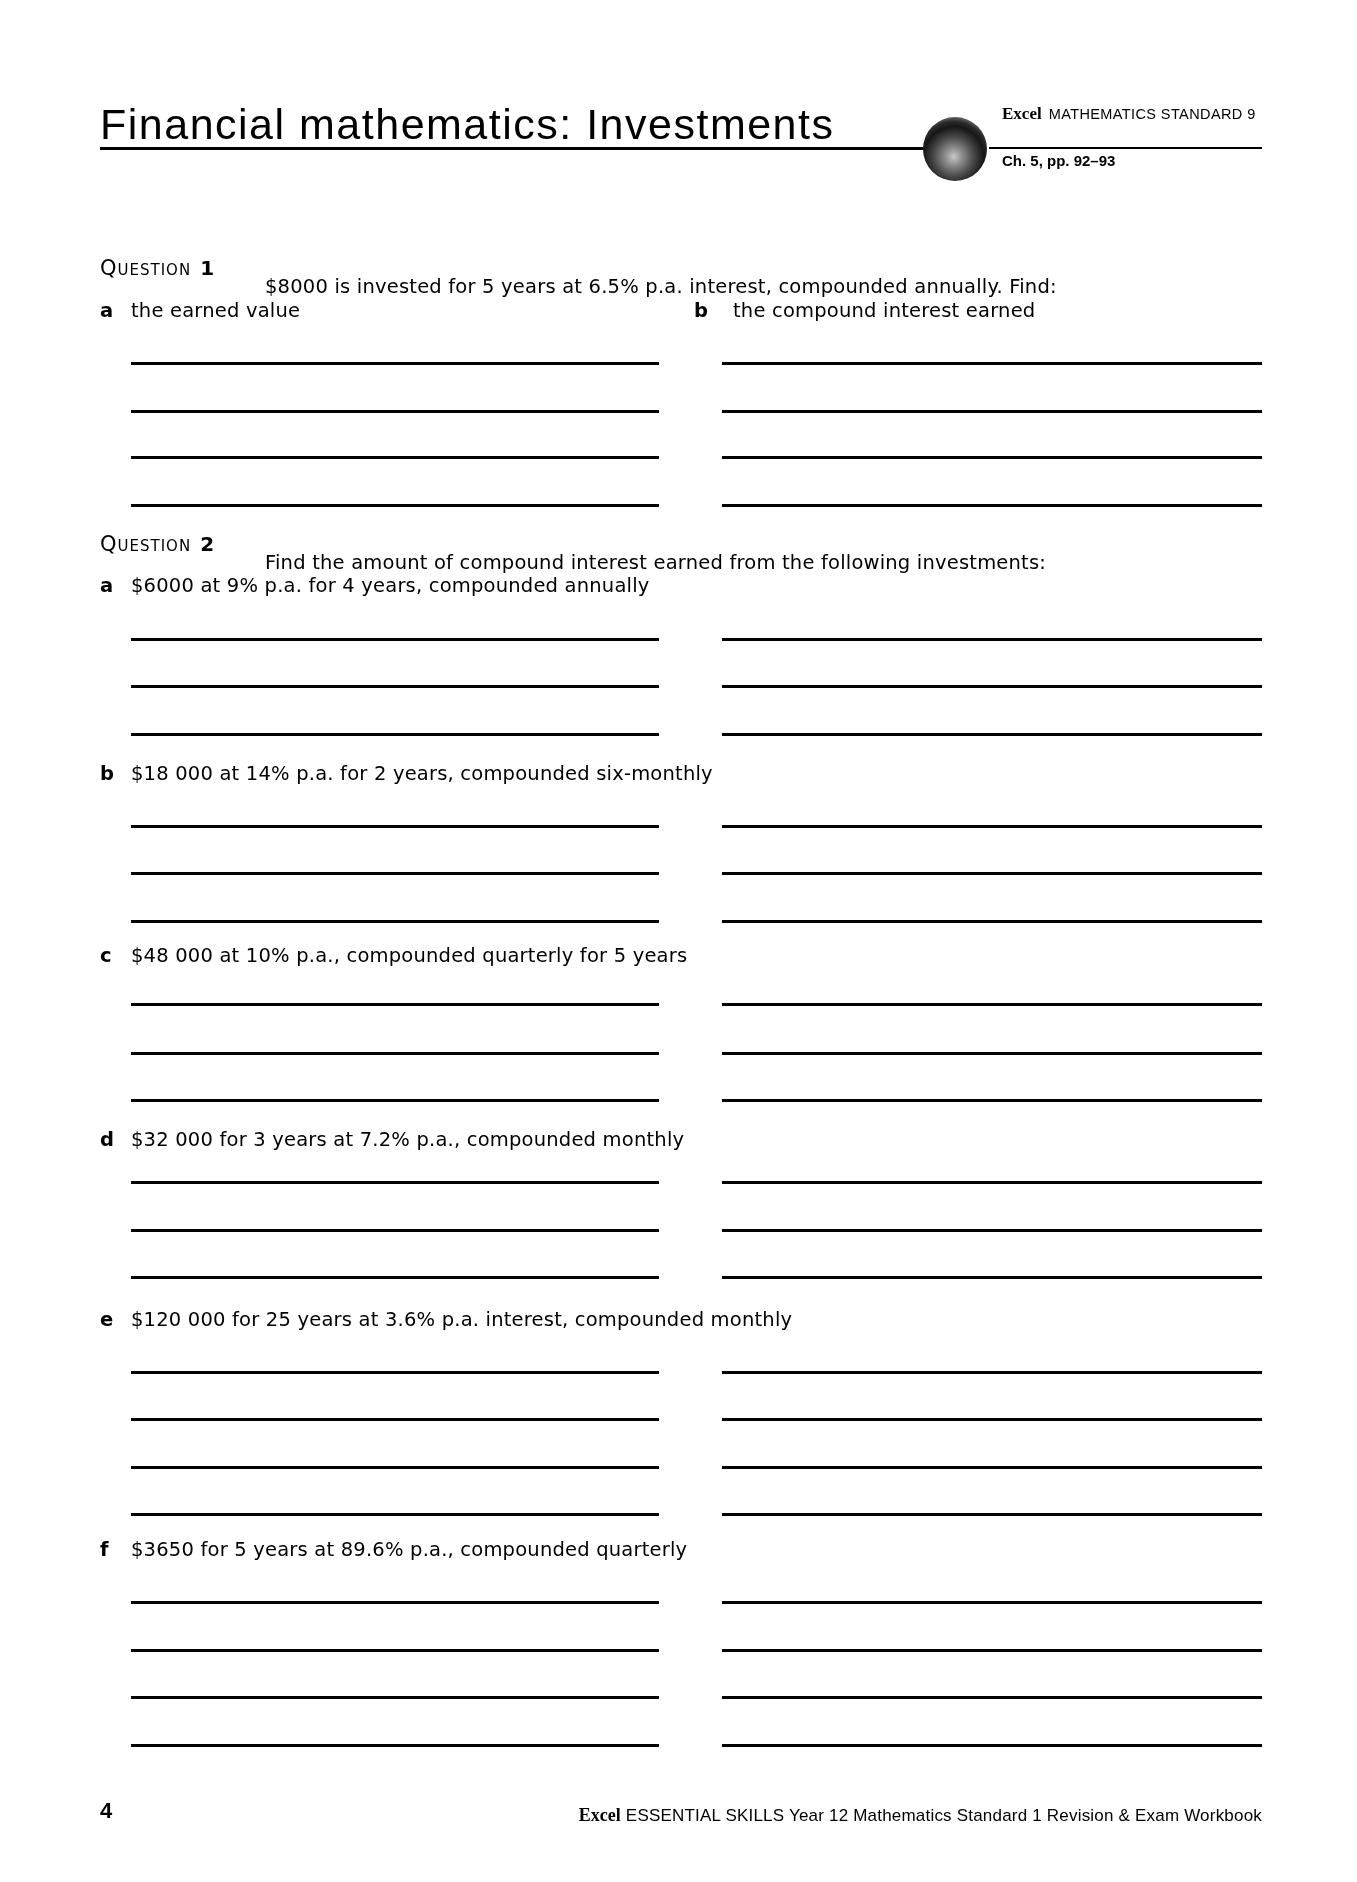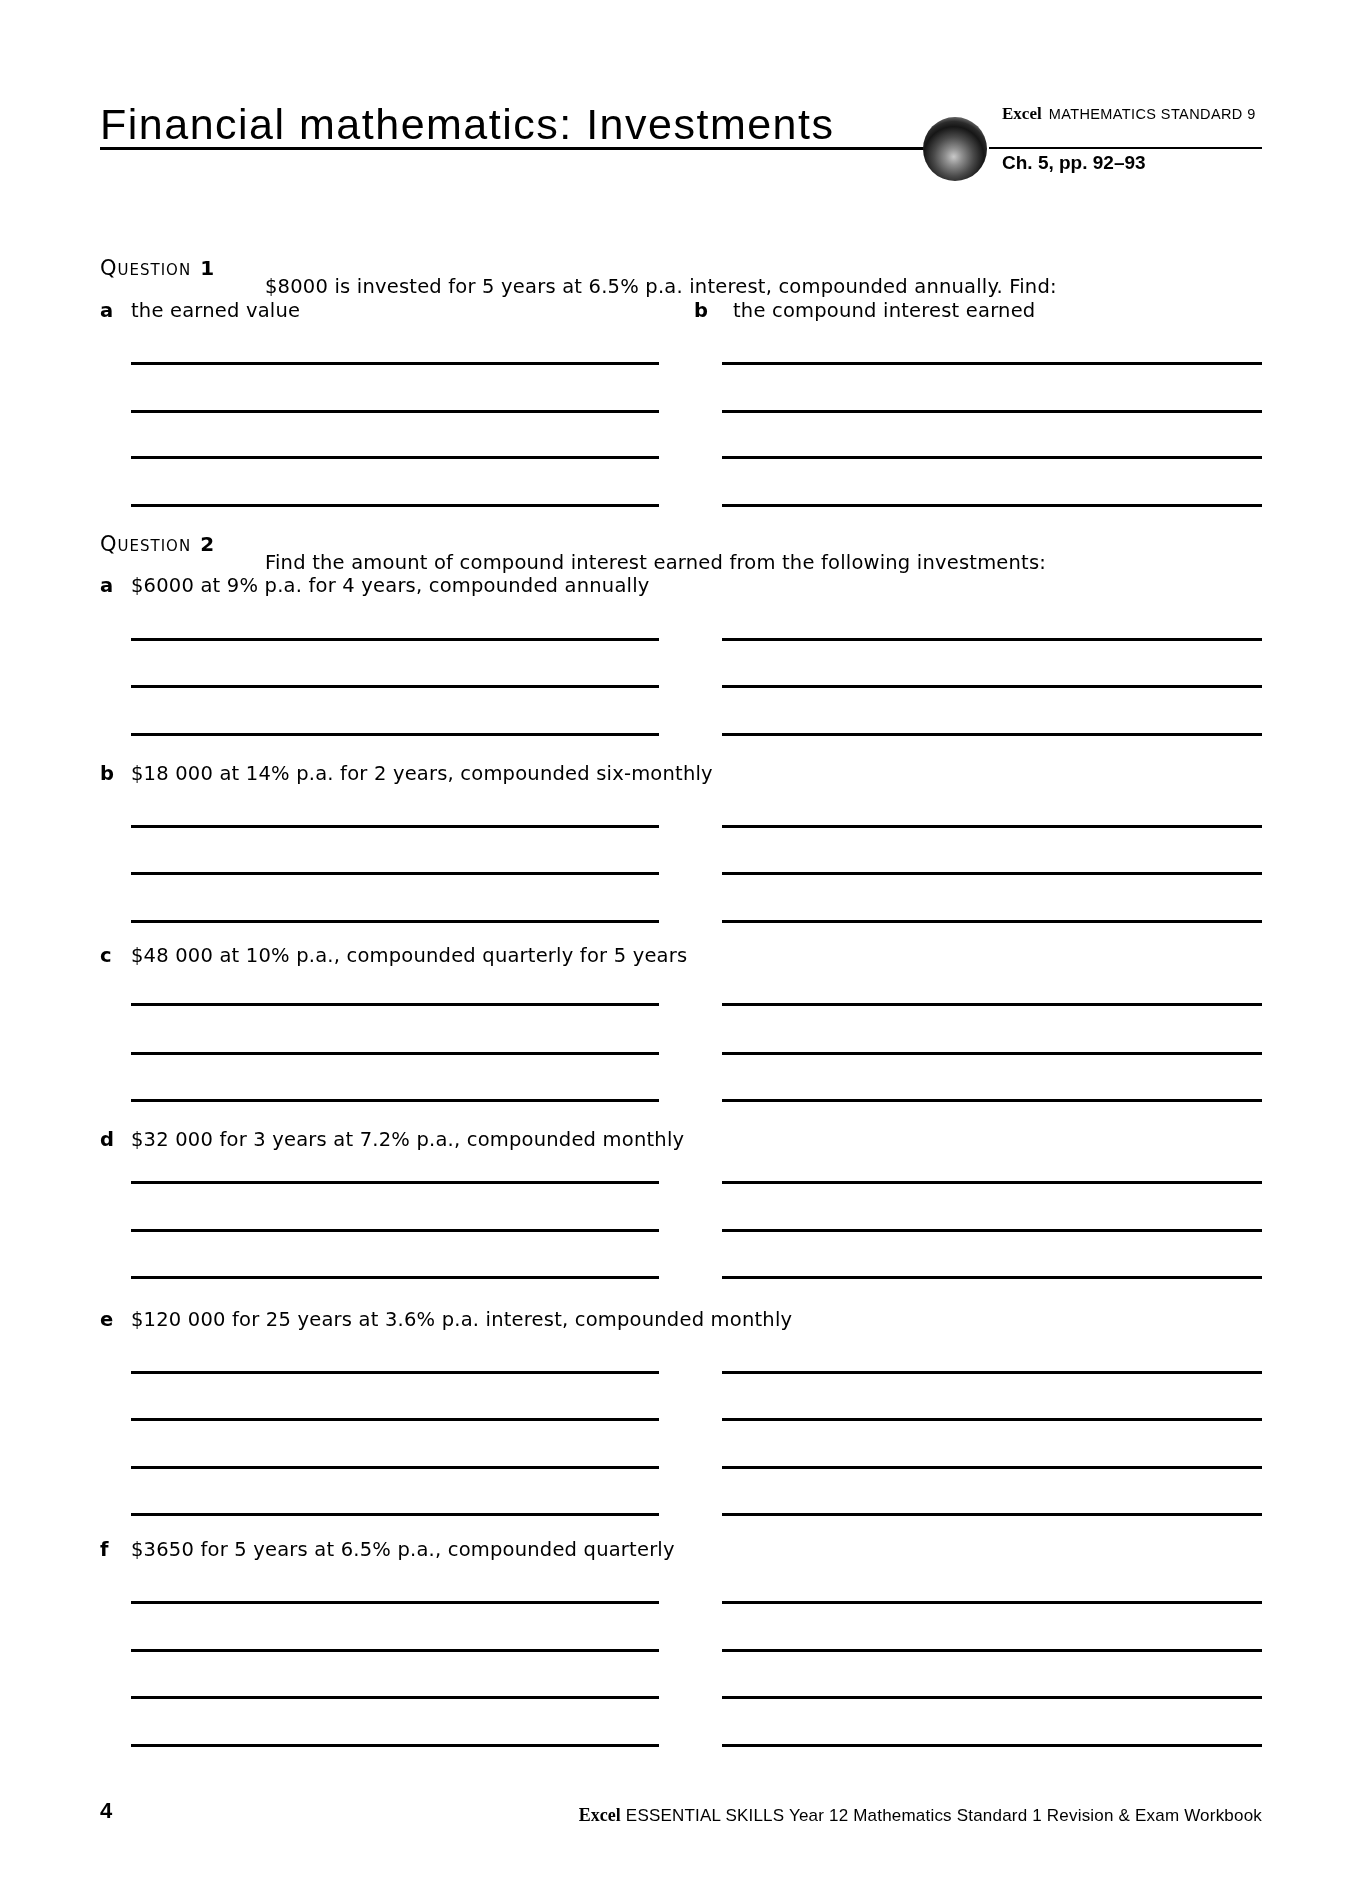--- a/index.html
+++ b/index.html
@@ -58,21 +58,21 @@
     position: absolute;
     left: 989px; top: 147px;
     width: 273px; height: 2px;
     background: #000;
   }
   .chapter-ref {
     position: absolute;
     left: 1002px; top: 152px;
     font-family: "Liberation Sans", sans-serif;
     font-weight: bold;
-    font-size: 19px;
+    font-size: 15px;
     white-space: nowrap;
   }
 
   .section-heading {
     position: absolute;
     left: 100px; top: 181px;
     width: 1162px;
     margin: 0;
     text-align: center;
     font-family: "Liberation Sans", sans-serif;
@@ -174,21 +174,21 @@
   <div class="part" style="left:100px; top:1128px">
     <span class="p-letter">d</span>
     <span class="p-text">$32 000 for 3 years at 7.2% p.a., compounded monthly</span>
   </div>
   <div class="part" style="left:100px; top:1308px">
     <span class="p-letter">e</span>
     <span class="p-text">$120 000 for 25 years at 3.6% p.a. interest, compounded monthly</span>
   </div>
   <div class="part" style="left:100px; top:1538px">
     <span class="p-letter">f</span>
-    <span class="p-text">$3650 for 5 years at 6.5% p.a., compounded quarterly</span>
+    <span class="p-text">$3650 for 5 years at 89.6% p.a., compounded quarterly</span>
   </div>
 
   <div class="page-number">4</div>
   <div class="footer-title">
     <span class="excel-logo">Excel</span><span>ESSENTIAL SKILLS Year 12 Mathematics Standard 1 Revision &amp; Exam Workbook</span>
   </div>
 
 <div class="wline" style="top: 362px; left: 131px; width: 528px;"></div>
     <div class="wline" style="top: 362px; left: 722px; width: 540px;"></div>
     <div class="wline" style="top: 410px; left: 131px; width: 528px;"></div>

